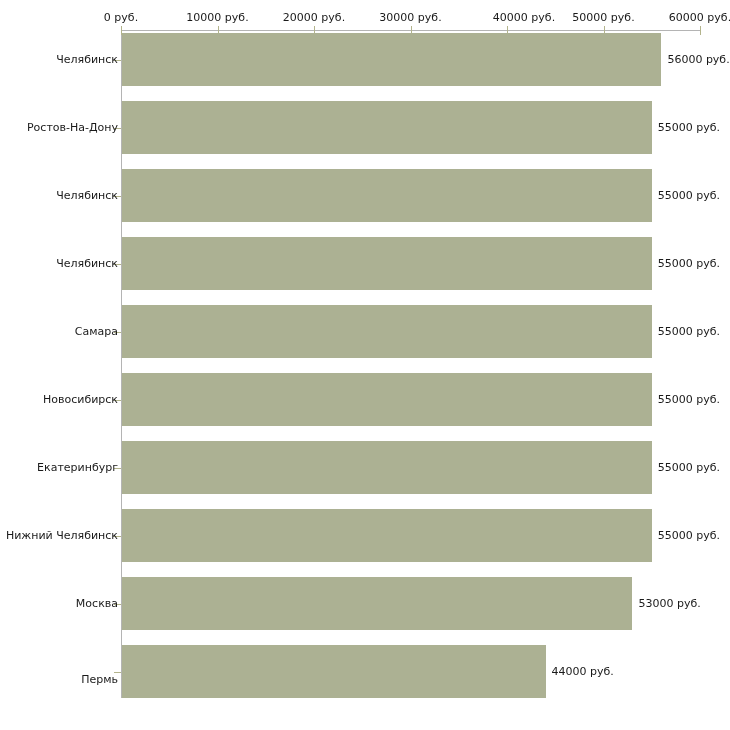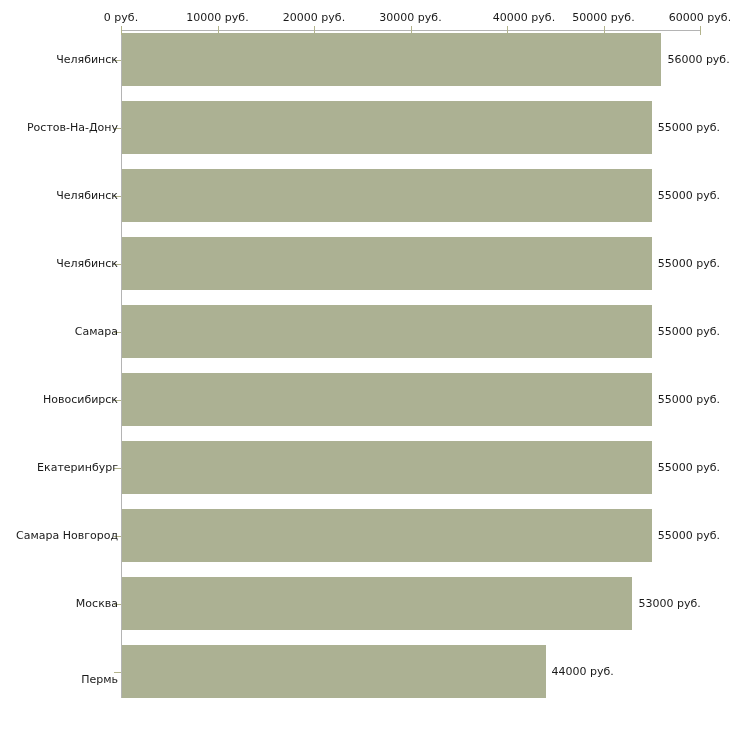--- a/index.html
+++ b/index.html
@@ -136,21 +136,21 @@
         <div class="ytick" style="top: 672px;"></div>
       </div>
     <div id="cats-layer">
         <div class="cat-label" style="top: 53.5px;">Челябинск</div>
         <div class="cat-label" style="top: 121.5px;">Ростов-На-Дону</div>
         <div class="cat-label" style="top: 189.5px;">Челябинск</div>
         <div class="cat-label" style="top: 257.5px;">Челябинск</div>
         <div class="cat-label" style="top: 325.5px;">Самара</div>
         <div class="cat-label" style="top: 393.5px;">Новосибирск</div>
         <div class="cat-label" style="top: 461.5px;">Екатеринбург</div>
-        <div class="cat-label" style="top: 529.5px;">Самара Новгород</div>
+        <div class="cat-label" style="top: 529.5px;">Нижний Челябинск</div>
         <div class="cat-label" style="top: 597.5px;">Москва</div>
         <div class="cat-label" style="top: 665.5px; margin-top: 8px;">Пермь</div>
       </div>
     <div id="bars-layer">
         <div class="bar" style="top: 33px; width: 539.4px; background: rgb(172, 177, 147);"></div>
         <div class="bar-value" style="left: 667.4px; top: 53.5px;">56000 руб.</div>
         <div class="bar" style="top: 101px; width: 529.75px; background: rgb(172, 177, 147);"></div>
         <div class="bar-value" style="left: 657.75px; top: 121.5px;">55000 руб.</div>
         <div class="bar" style="top: 169px; width: 529.75px; background: rgb(172, 177, 147);"></div>
         <div class="bar-value" style="left: 657.75px; top: 189.5px;">55000 руб.</div>

